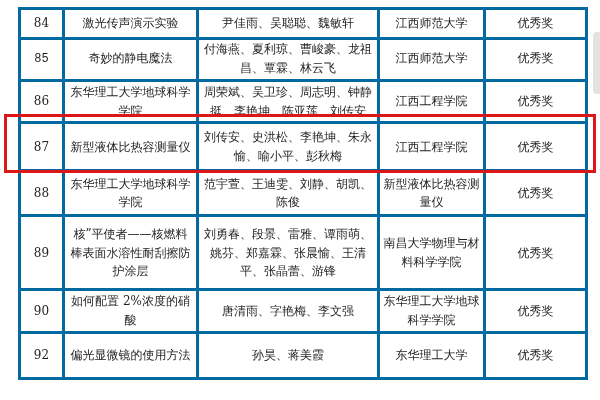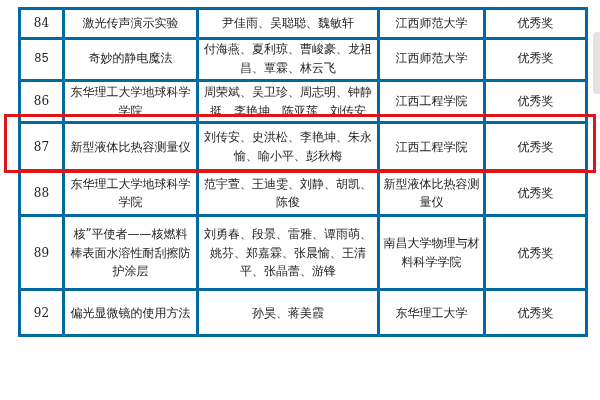--- a/index.html
+++ b/index.html
@@ -102,20 +102,27 @@
         <td>新型液体比热容测量仪</td>
         <td>优秀奖</td>
       </tr>
       <tr class="h74">
         <td>89</td>
         <td>核”平使者——核燃料棒表面水溶性耐刮擦防护涂层</td>
         <td>刘勇春、段景、雷雅、谭雨萌、姚芬、郑嘉霖、张晨愉、王清平、张晶蕾、游锋</td>
         <td>南昌大学物理与材料科学学院</td>
         <td>优秀奖</td>
       </tr>
+      <tr class="h30">
+        <td>90</td>
+        <td>如何配置 2%浓度的硝酸</td>
+        <td>唐清雨、字艳梅、李文强</td>
+        <td>东华理工大学地球科学学院</td>
+        <td>优秀奖</td>
+      </tr>
       <tr class="h34">
         <td>92</td>
         <td>偏光显微镜的使用方法</td>
         <td>孙昊、蒋美霞</td>
         <td>东华理工大学</td>
         <td>优秀奖</td>
       </tr>
     </tbody>
   </table>
 

